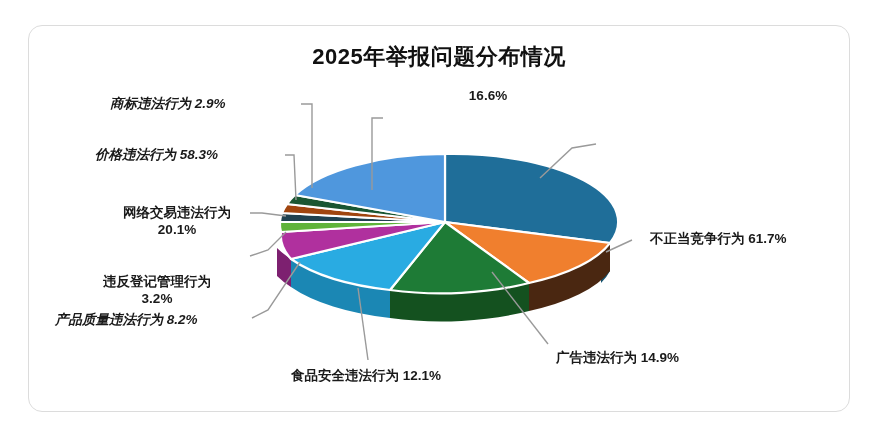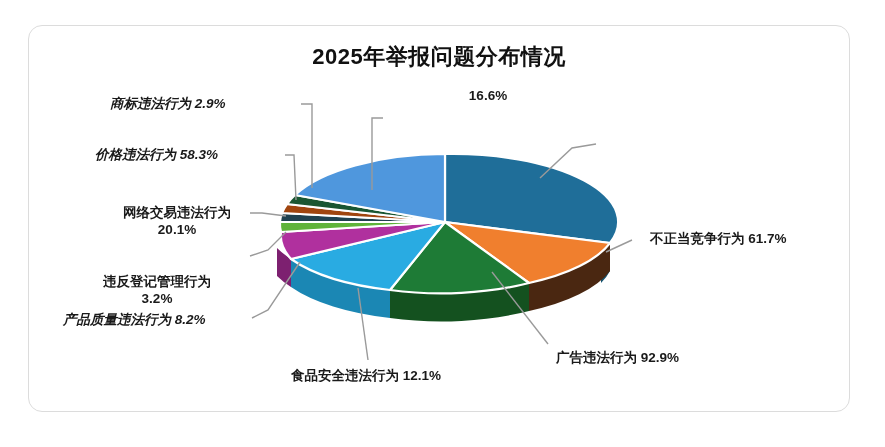--- a/index.html
+++ b/index.html
@@ -129,28 +129,28 @@
   <div class="callout-label center" style="left:383px; top:88px; width:210px;">
     <span class="lbl-line2">16.6%</span>
   </div>
 
 
   <div class="callout-label left" style="left:650px; top:231px;">
     <span>不正当竞争行为 61.7%</span>
   </div>
 
   <div class="callout-label left" style="left:556px; top:350px;">
-    <span>广告违法行为 92.9%</span>
+    <span>广告违法行为 14.9%</span>
   </div>
 
   <div class="callout-label center" style="left:266px; top:368px; width:200px;text-align:center;">
     <span>食品安全违法行为 12.1%</span>
   </div>
 
-  <div class="callout-label right" style="left:63px; top:312px; width:190px;">
+  <div class="callout-label right" style="left:55px; top:312px; width:190px;">
     <span>产品质量违法行为 8.2%</span>
   </div>
 
   <div class="callout-label center" style="left:84px; top:256px; width:146px;margin-top:18px;">
     <span>违反登记管理行为</span>
     <span class="lbl-line2">3.2%</span>
   </div>
 
   <div class="callout-label center" style="left:104px; top:205px; width:146px;">
     <span>网络交易违法行为</span>

